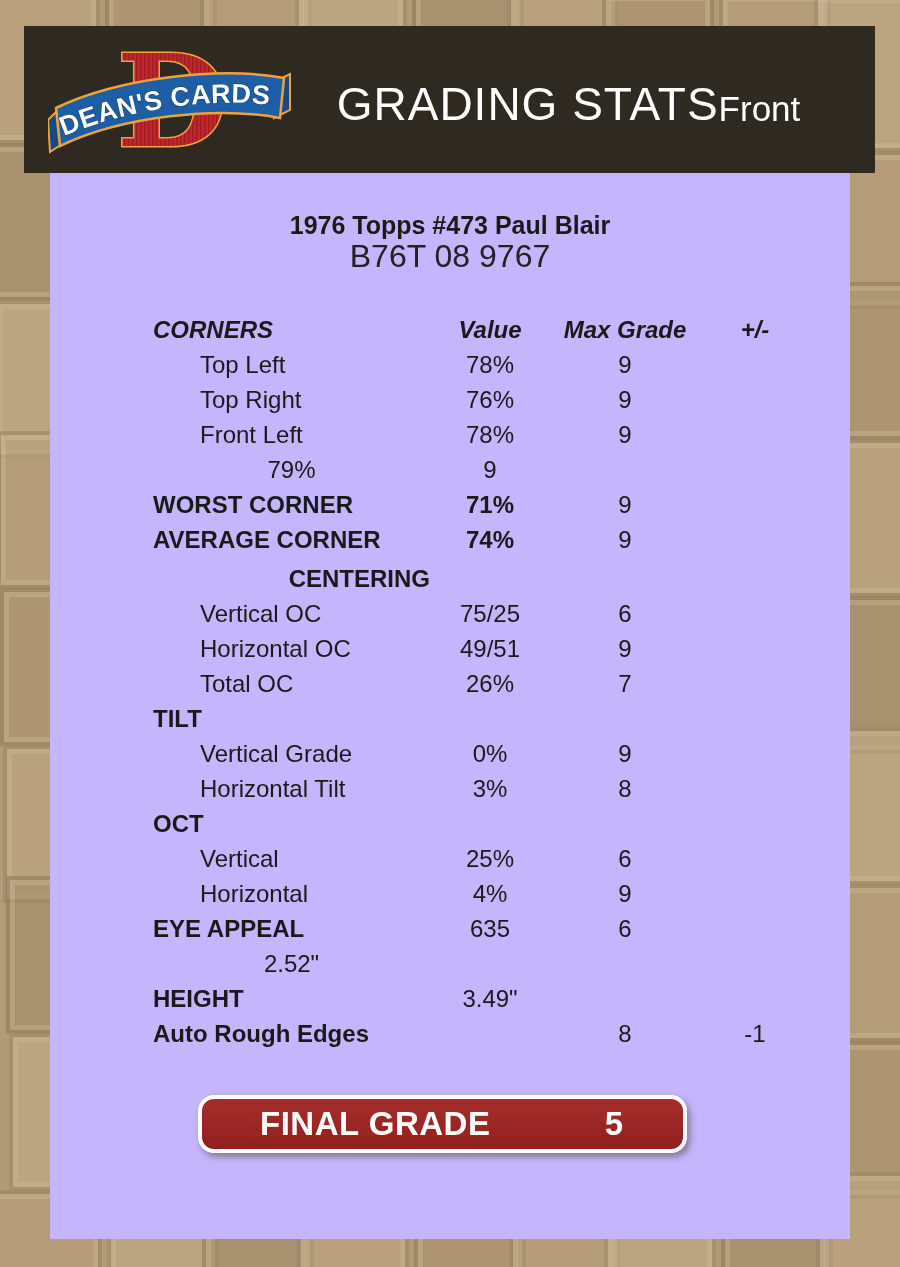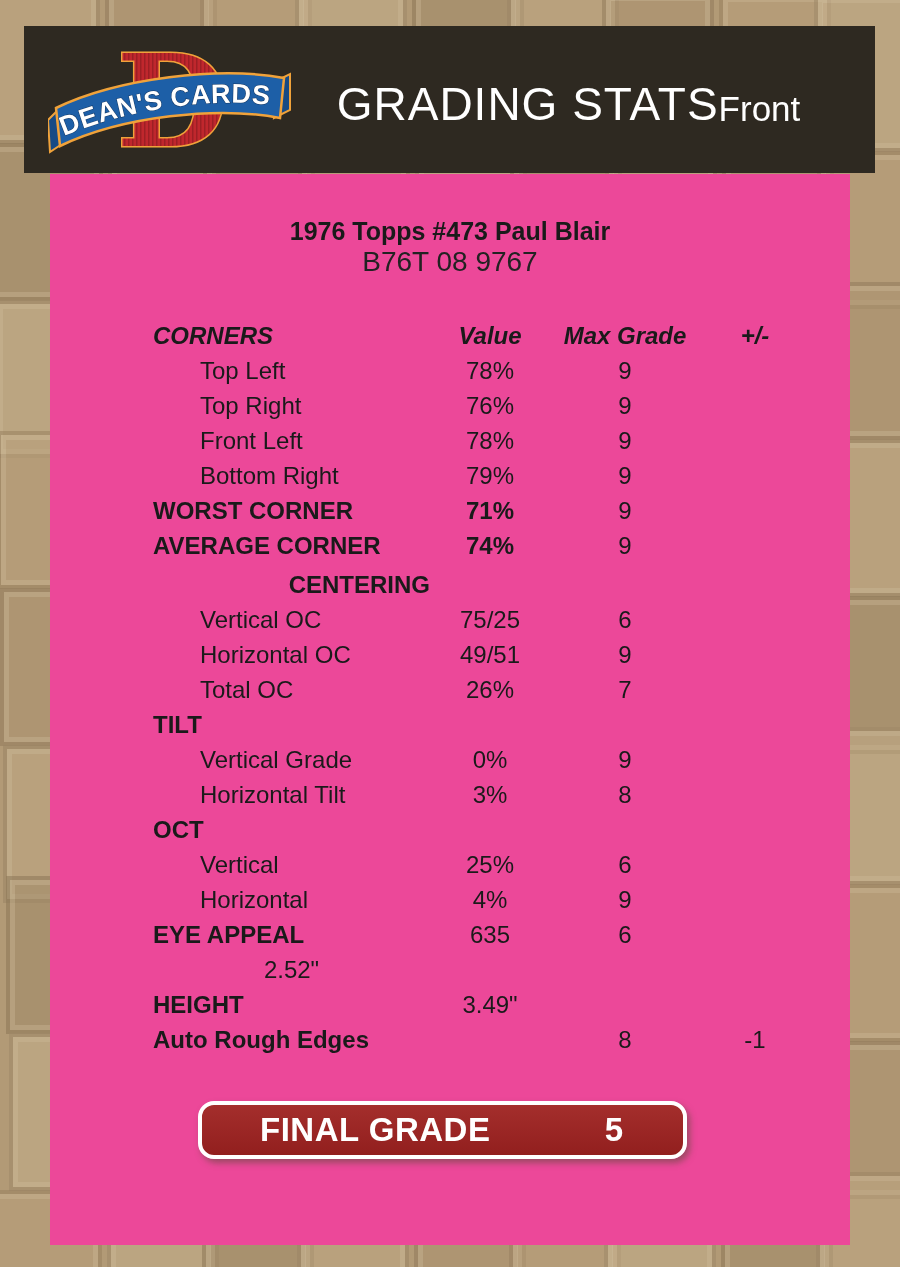--- a/index.html
+++ b/index.html
@@ -11,38 +11,38 @@
   
   .bg-collage{position:absolute;inset:0;z-index:0;}
   .bgcard{
     position:absolute;width:104px;height:150px;
     border:4px solid rgba(122,100,70,0.5);
     box-shadow:inset 0 0 0 5px rgba(232,217,188,0.35);
     opacity:0.55;
   }
   
   .panel{
-    position:absolute;left:50px;top:174px;width:800px;height:1071px;
-    background:#ec4899;z-index:1;box-sizing:border-box;padding-top:42px;
+    position:absolute;left:50px;top:168px;width:800px;height:1071px;
+    background:#c4b5fd;z-index:1;box-sizing:border-box;padding-top:42px;
   }
   
   .header{
     position:absolute;left:24px;top:26px;width:851px;height:147px;
     background:#2e2921;z-index:2;display:flex;align-items:center;
   }
   .logo-wrap{width:244px;height:136px;margin-left:24px;flex:0 0 auto;}
   .header-titles{
     flex:1;display:flex;flex-direction:row;align-items:center;
     justify-content:center;color:#ffffff;padding-top:10px;margin-right:30px;
   }
   .header-title{font-size:46px;letter-spacing:1px;line-height:1.1;}
   .header-subtitle{font-size:35px;line-height:1.2;margin-top:8px;}
   
   .card-title{font-size:25px;font-weight:bold;text-align:center;line-height:30px;}
-  .card-serial{font-size:28px;text-align:center;line-height:32px;color:#222;}
+  .card-serial{font-size:32px;text-align:center;line-height:32px;color:#222;}
   
   .grades-table{margin-top:40px;}
   .row{
     display:grid;grid-template-columns:277px 120px 150px 110px;
     height:35px;align-items:center;padding-left:103px;font-size:24px;
   }
   .cell{white-space:nowrap;}
   .cell.value,.cell.max,.cell.pm{text-align:center;}
   .row.colhead .cell{font-weight:bold;font-style:italic;}
   .row.section .cell.label,
@@ -175,21 +175,20 @@
           <div class="cell max">9</div>
           <div class="cell pm"></div>
         </div>
         <div class="row item">
           <div class="cell label">Front Left</div>
           <div class="cell value">78%</div>
           <div class="cell max">9</div>
           <div class="cell pm"></div>
         </div>
         <div class="row item">
-          <div class="cell label">Bottom Right</div>
           <div class="cell value">79%</div>
           <div class="cell max">9</div>
           <div class="cell pm"></div>
         </div>
         <div class="row summary">
           <div class="cell label">WORST CORNER</div>
           <div class="cell value">71%</div>
           <div class="cell max">9</div>
           <div class="cell pm"></div>
         </div>

